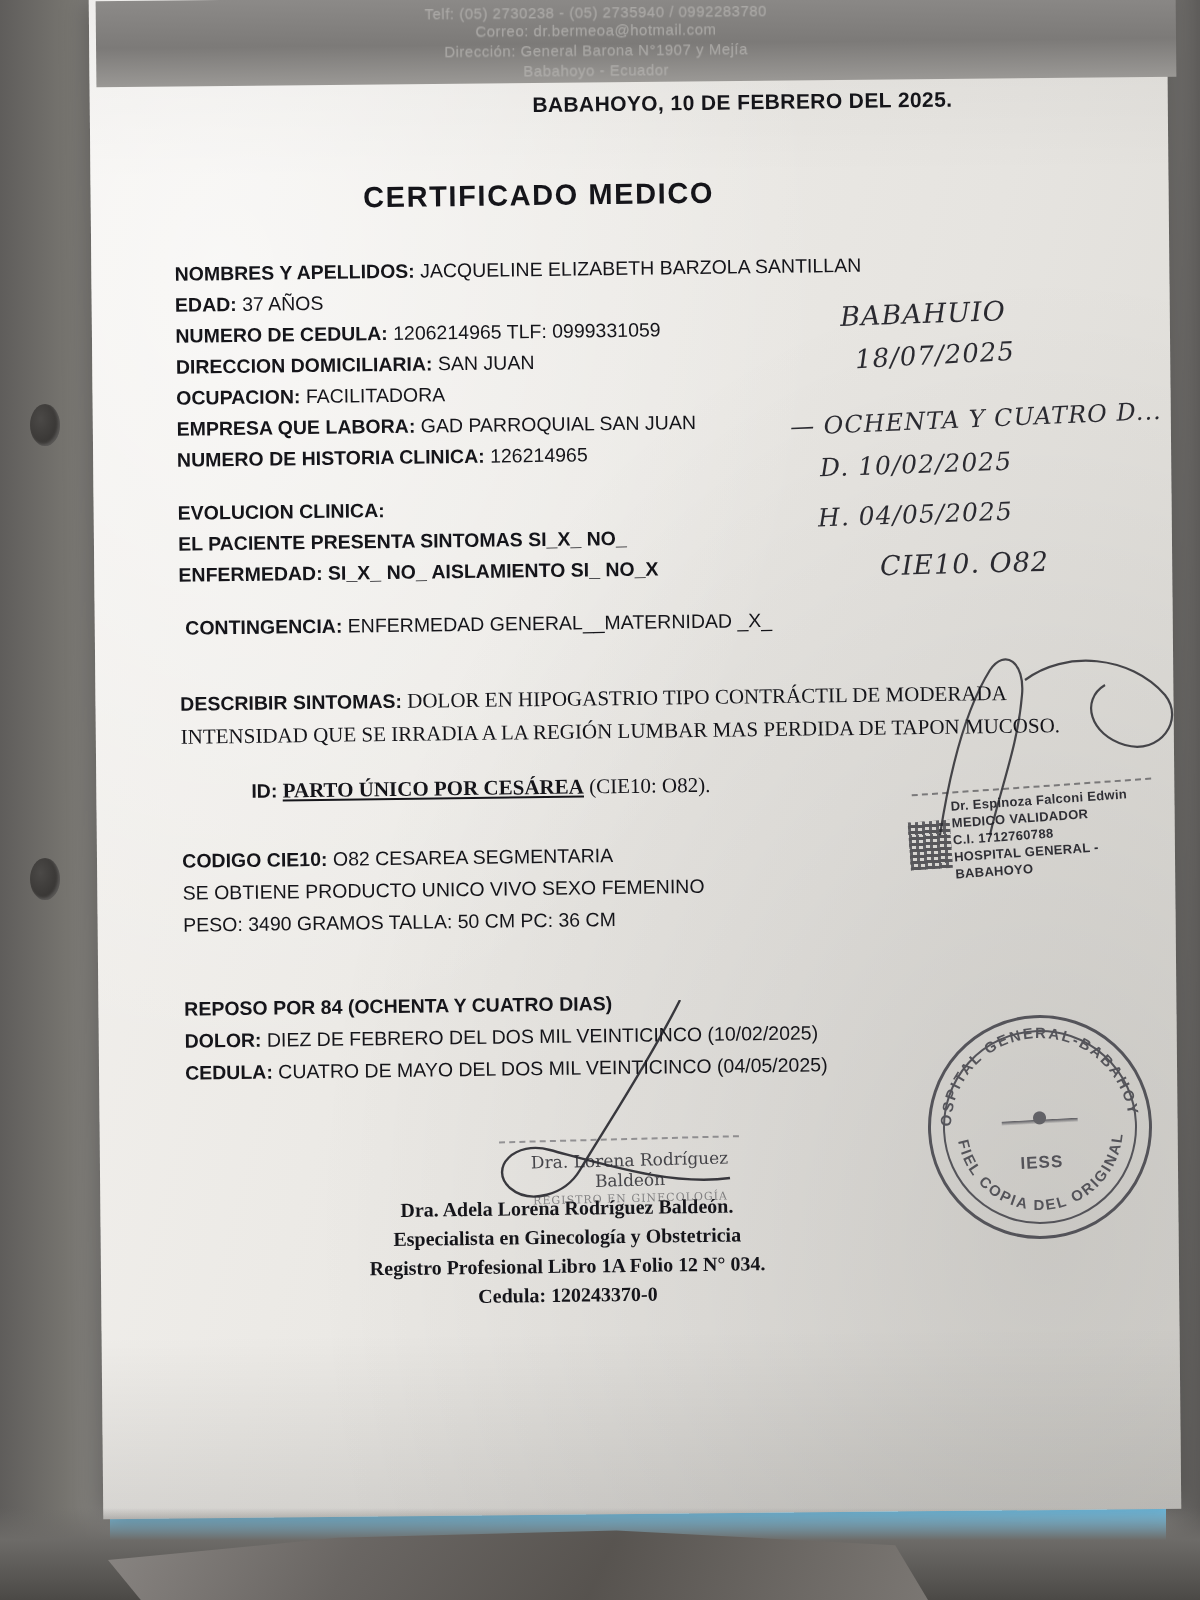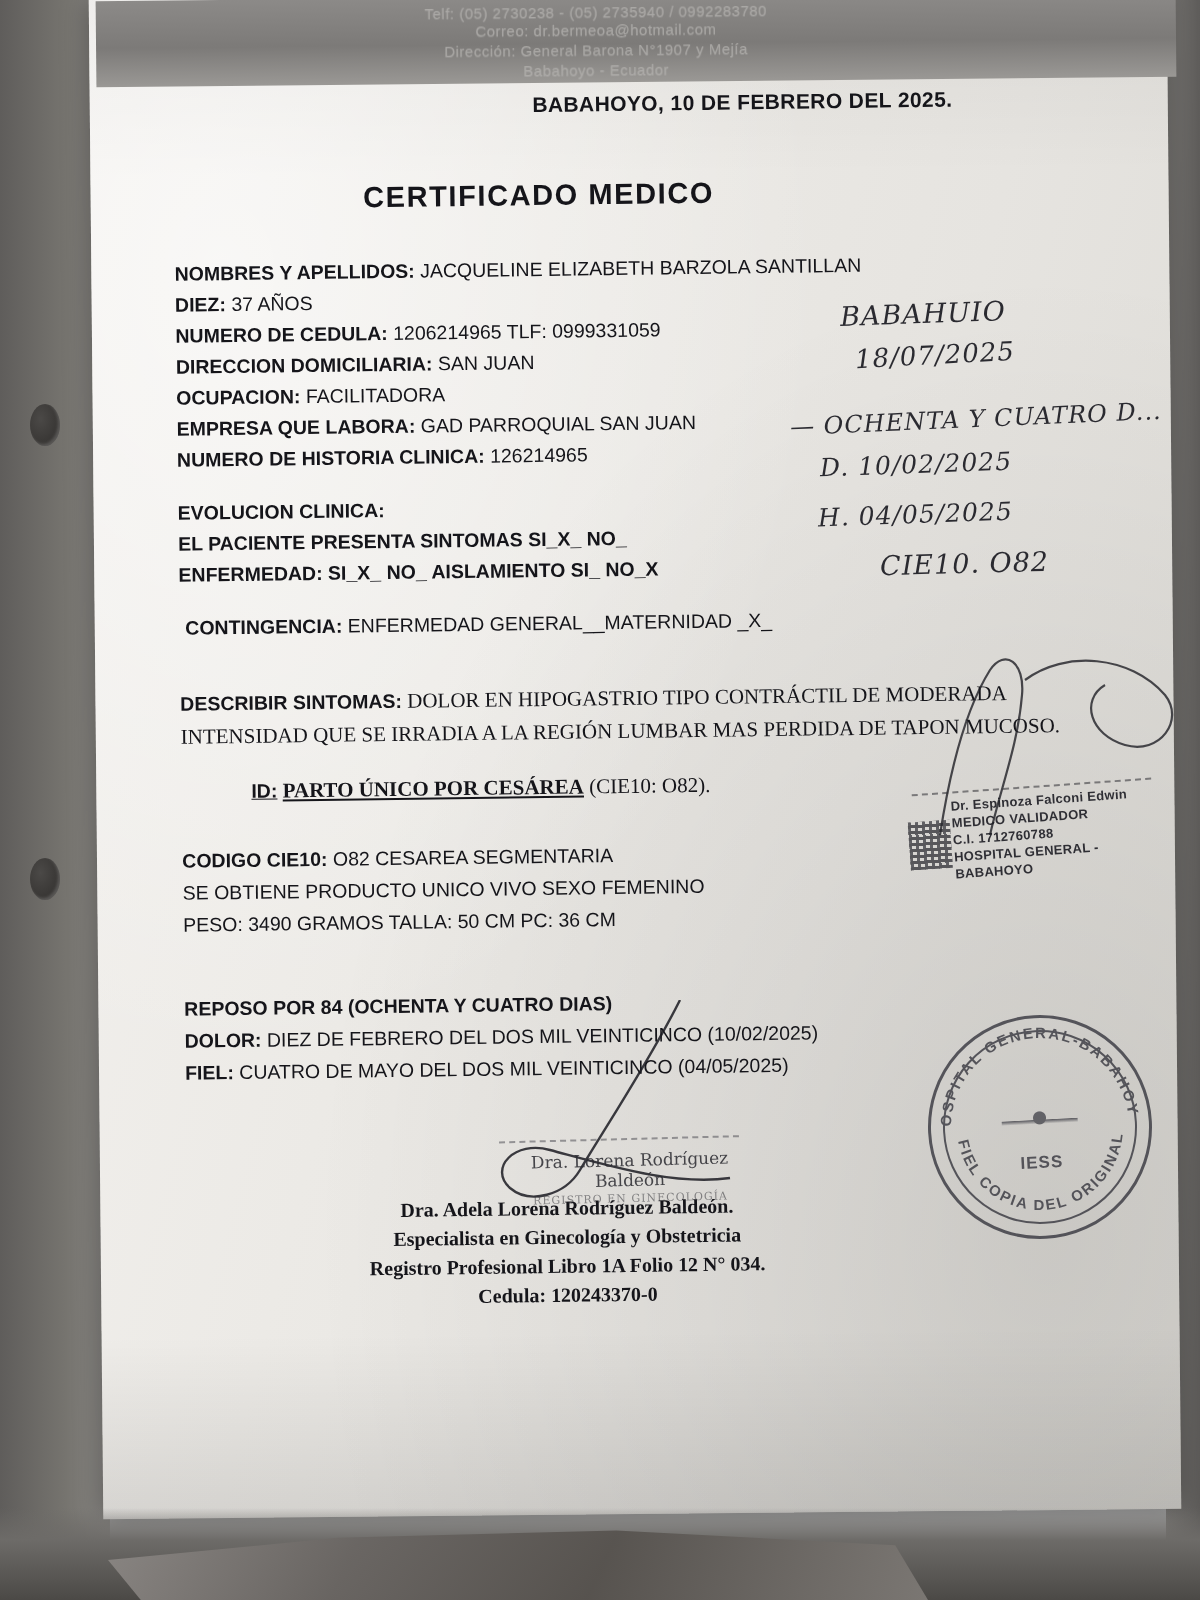--- a/index.html
+++ b/index.html
@@ -5,21 +5,21 @@
   html, body {
     margin: 0;
     padding: 0;
     background: #6e6e6e;
   }
   .page {
     position: relative;
     width: 1200px;
     height: 1600px;
     overflow: hidden;
-    background: #a3a3a3;
+    background: #7dd3fc;
     font-family: "Liberation Sans", sans-serif;
   }
 
   
   .paper {
     position: absolute;
     left: 96px;
     top: -6px;
     width: 1078px;
     height: 1520px;
@@ -142,21 +142,21 @@
     line-height: 33px;
     font-family: "Liberation Serif", serif;
   }
   .sintomas .lbl { font-weight: bold; font-family: "Liberation Sans", sans-serif; font-size: 19.5px; }
   .idline {
     margin-top: 26px;
     padding-left: 100px;
     font-size: 21px;
     font-family: "Liberation Serif", serif;
   }
-  .idline .lbl { font-weight: bold; font-family: "Liberation Sans", sans-serif; font-size: 19.5px; text-decoration: underline; }
+  .idline .lbl { font-weight: bold; font-family: "Liberation Sans", sans-serif; font-size: 19.5px; }
   .idline u { text-decoration: underline; font-weight: bold; }
   .codigo {
     margin-top: 40px;
     padding-left: 30px;
     font-size: 19.5px;
     line-height: 32px;
   }
   .codigo .lbl { font-weight: bold; }
   .reposo {
     margin-top: 52px;
@@ -309,21 +309,21 @@
     <div class="date-line">BABAHOYO, 10 DE FEBRERO DEL 2025.</div>
 
     <div class="title">CERTIFICADO MEDICO</div>
 
     <div class="fields">
       <div class="r">
         <span class="lbl">NOMBRES Y APELLIDOS:</span>
         <span>JACQUELINE ELIZABETH BARZOLA SANTILLAN</span>
       </div>
       <div class="r">
-        <span class="lbl">DIEZ:</span>
+        <span class="lbl">EDAD:</span>
         <span>37 AÑOS</span>
       </div>
       <div class="r">
         <span class="lbl">NUMERO DE CEDULA:</span>
         <span>1206214965  TLF: 0999331059</span>
       </div>
       <div class="r">
         <span class="lbl">DIRECCION DOMICILIARIA:</span>
         <span>SAN JUAN</span>
       </div>
@@ -372,21 +372,21 @@
       <div class="r">PESO: 3490 GRAMOS TALLA: 50 CM PC: 36 CM</div>
     </div>
 
     <div class="reposo">
       <div class="r lbl">REPOSO POR 84 (OCHENTA Y CUATRO DIAS)</div>
       <div class="r">
         <span class="lbl">DOLOR:</span>
         <span>DIEZ DE FEBRERO DEL DOS MIL VEINTICINCO (10/02/2025)</span>
       </div>
       <div class="r">
-        <span class="lbl">FIEL:</span>
+        <span class="lbl">CEDULA:</span>
         <span>CUATRO DE MAYO DEL DOS MIL VEINTICINCO (04/05/2025)</span>
       </div>
     </div>
 
     <div class="signature">
       <div class="r">Dra. Adela Lorena Rodríguez Baldeón.</div>
       <div class="r">Especialista en Ginecología y Obstetricia</div>
       <div class="r">Registro Profesional Libro 1A Folio 12 N° 034.</div>
       <div class="r">Cedula: 120243370-0</div>
     </div>

